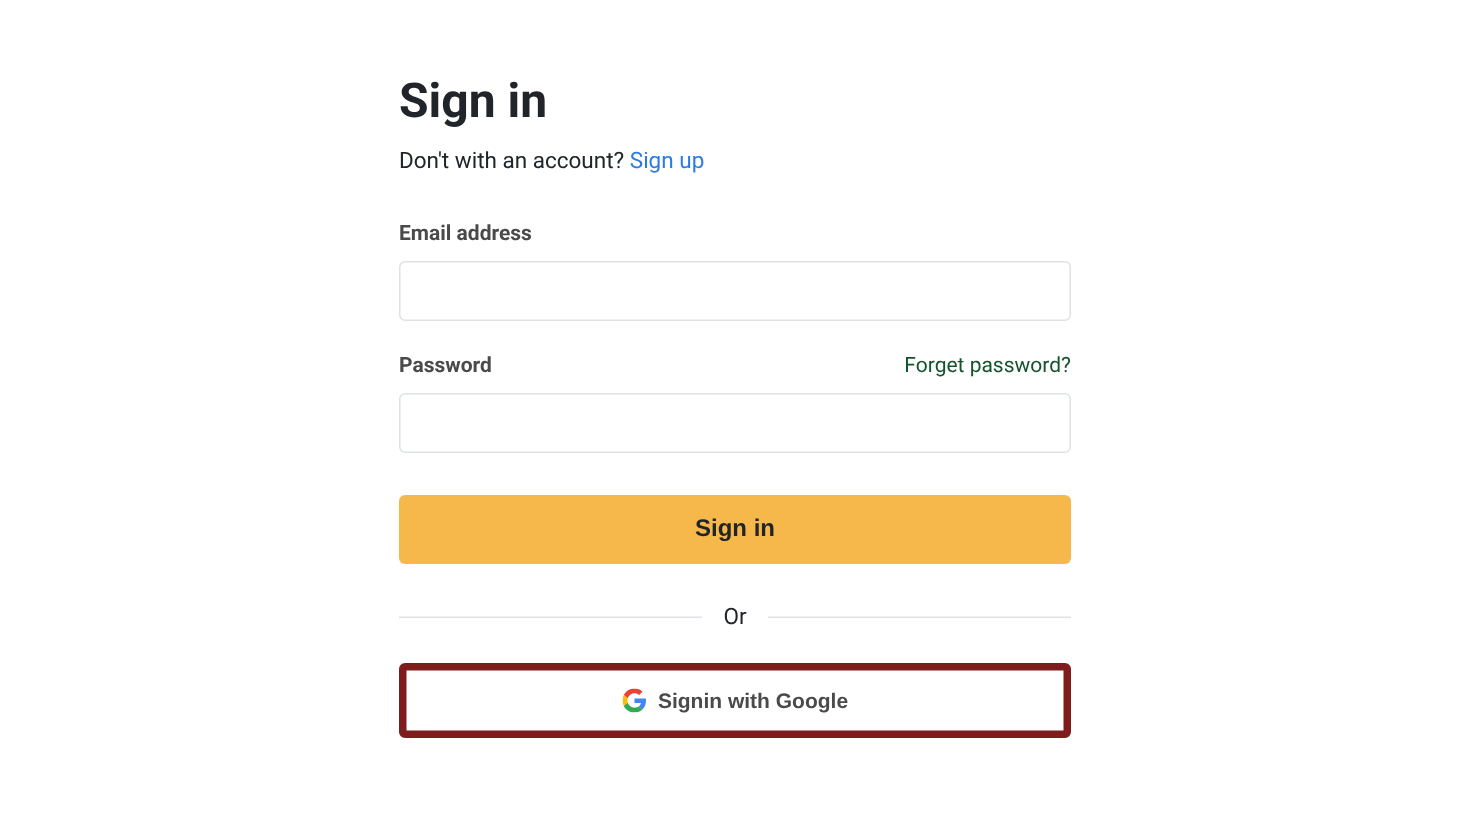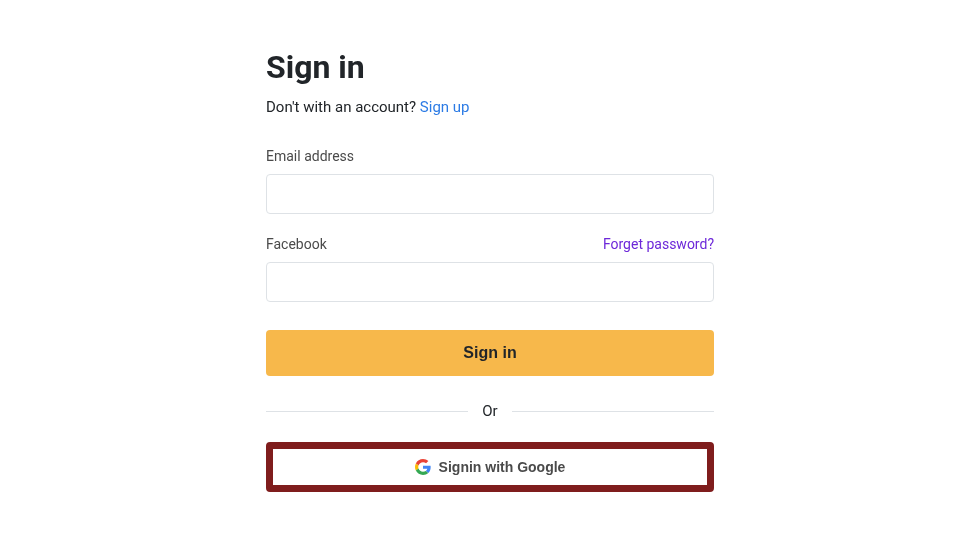--- a/index.html
+++ b/index.html
@@ -39,26 +39,26 @@
       margin-bottom: 22px;
     }
     .label-row {
       display: flex;
       justify-content: space-between;
       align-items: center;
       margin-bottom: 10px;
     }
     .form-label {
       font-size: 14px;
-      font-weight: 400;
+      font-weight: 700;
       color: #4a4a4a;
     }
     .forgot-link {
       font-size: 14px;
-      color: #6d28d9;
+      color: #14532d;
       text-decoration: none;
     }
     .form-input {
       width: 100%;
       height: 40px;
       padding: 8px 12px;
       font-size: 15px;
       border: 1px solid #dee2e6;
       border-radius: 4px;
       background: #fff;
@@ -92,21 +92,21 @@
       color: #212529;
     }
     .social-row {
       display: flex;
       gap: 18px;
     }
     .social-btn {
       flex: 1;
       height: 50px;
       background: #fff;
-      border: 7px solid #7f1d1d;
+      border: 5px solid #7f1d1d;
       border-radius: 4px;
       font-size: 14px;
       font-weight: 600;
       color: #4a4a4a;
       cursor: pointer;
       display: flex;
       align-items: center;
       justify-content: center;
       gap: 8px;
     }
@@ -131,21 +131,21 @@
 
   <div class="form-group">
     <div class="label-row">
       <label class="form-label">Email address</label>
     </div>
     <input type="email" class="form-input" style="">
   </div>
 
   <div class="form-group">
     <div class="label-row">
-      <label class="form-label">Facebook</label>
+      <label class="form-label">Password</label>
       <a href="#" class="forgot-link">Forget password?</a>
     </div>
     <input type="password" class="form-input" style="">
   </div>
 
   <button class="submit-btn">Sign in</button>
 
   <div class="divider">
     <div class="divider-line"></div>
     <span class="divider-text">Or</span>

